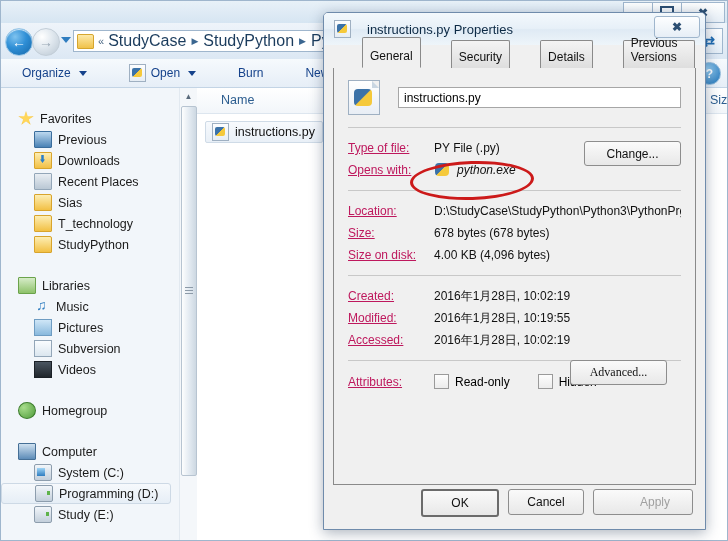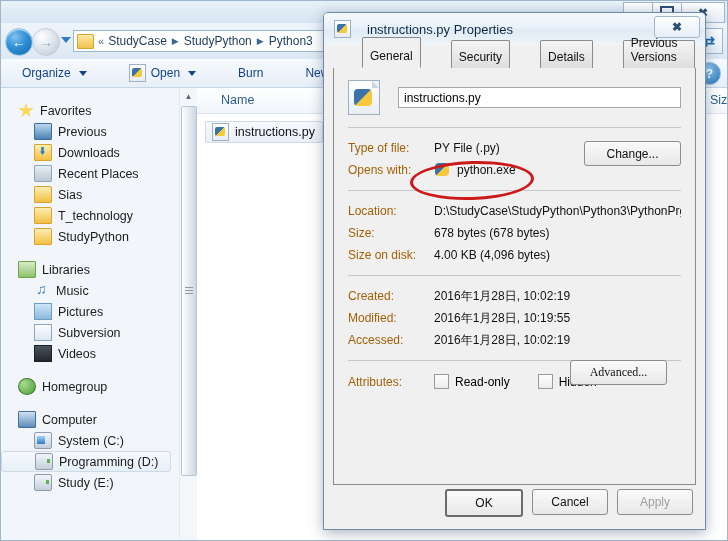--- a/index.html
+++ b/index.html
@@ -70,21 +70,21 @@
     position:absolute;left:72px;top:7px;right:58px;height:22px;
     background:#fff;border:1px solid #9fb6cd;
     display:flex;align-items:center;box-sizing:border-box;
     padding-left:3px;overflow:hidden;white-space:nowrap;
   }
   .addr-folder-icon{
     width:15px;height:13px;background:linear-gradient(to bottom,#fde9a8,#f0c24a);
     border:1px solid #d6a62e;border-radius:1px 2px 1px 1px;flex:0 0 auto;
   }
   .addr-chev{color:#4a6785;margin:0 4px;font-size:11px;}
-  .crumb{color:#1b3c5d;font-size:12px;}
+  .crumb{color:#1b3c5d;font-size:16px;}
   .crumb-sep{color:#3b6690;margin:0 5px;font-size:9px;}
   #refresh-button{
     position:absolute;right:4px;top:5px;width:26px;height:24px;
     border:1px solid #9fb6cd;background:linear-gradient(to bottom,#fbfdff,#e3edf6);
     display:flex;align-items:center;justify-content:center;
     color:#1f6bb0;font-size:14px;font-weight:bold;
   }
 
   
   #toolbar{
@@ -108,21 +108,21 @@
     display:flex;align-items:center;justify-content:center;
     border:1px solid #8fb9da;
   }
 
   
   #sidebar{
     position:absolute;left:0;top:87px;width:178px;bottom:0;
     background:#f2f6fa;
     overflow:hidden;
   }
-  .nav-group{margin-top:12px;}
+  .nav-group{margin-top:20px;}
   .nav-row{
     display:flex;align-items:center;height:21px;padding-left:17px;
     font-size:12.5px;color:#1b1b1b;gap:6px;white-space:nowrap;
   }
   .nav-row.child{padding-left:33px;}
   .nav-row.selected{
     background:linear-gradient(to bottom,#f6f9fc,#e6eef6);
     border:1px solid #cdd9e5;border-radius:3px;margin-right:8px;height:19px;
   }
   .ic{width:16px;height:15px;flex:0 0 auto;display:inline-block;position:relative;}
@@ -252,23 +252,23 @@
     content:"";position:absolute;right:0;top:0;border-width:0 7px 7px 0;
     border-style:solid;border-color:#c9d6e2 #f0f0f0;
   }
   #filename-field{
     flex:1;height:21px;background:#fff;border:1px solid #a6a6a6;
     display:flex;align-items:center;padding-left:5px;font-size:12px;
     box-sizing:border-box;
   }
   .hr{height:0;border-top:1px solid #c8c8c8;margin:9px 0;}
   .prop-row{display:flex;align-items:center;height:22px;font-size:12px;}
-  .prop-label{width:86px;flex:0 0 auto;color:#a16207;}
+  .prop-label{width:86px;flex:0 0 auto;color:#be185d;text-decoration:underline;}
   .prop-value{color:#111;white-space:nowrap;overflow:hidden;}
-  .opens-with-val{display:flex;align-items:center;gap:7px;}
+  .opens-with-val{display:flex;align-items:center;gap:7px;font-style:italic;}
   .small-py-icon{
     width:16px;height:16px;position:relative;flex:0 0 auto;
   }
   .small-py-icon:after{
     content:"";position:absolute;left:1px;top:1px;width:14px;height:13px;
     background:linear-gradient(135deg,#3b72a8 0 48%,#f5c93b 52% 100%);border-radius:4px;
   }
   .dlg-btn{
     border:1px solid #8d8d8d;border-radius:3px;
     background:linear-gradient(to bottom,#fafafa,#e8e8e8);
@@ -280,21 +280,21 @@
   .attr-row{position:relative;display:flex;align-items:center;height:23px;font-size:12px;}
   .checkbox{
     width:13px;height:13px;background:linear-gradient(to bottom,#fdfdfd,#ececec);
     border:1px solid #9a9a9a;margin-right:6px;flex:0 0 auto;
   }
   .attr-item{display:flex;align-items:center;margin-right:28px;}
   #dialog-buttons{
     position:absolute;right:12px;bottom:12px;display:flex;gap:9px;
   }
   #dialog-buttons .dlg-btn{width:74px;height:24px;}
-  #apply-button{color:#a0a0a0;}
+  #apply-button{color:#a0a0a0;padding-left:24px;}
   #ok-button{border:2px solid #6b6b6b;}
 
   
   #annotation-ellipse{
     position:absolute;left:410px;top:161px;width:118px;height:33px;
     border:3px solid #cc1a1a;border-radius:50%;
     transform:rotate(-2deg);
     pointer-events:none;z-index:50;
   }
 </style>

